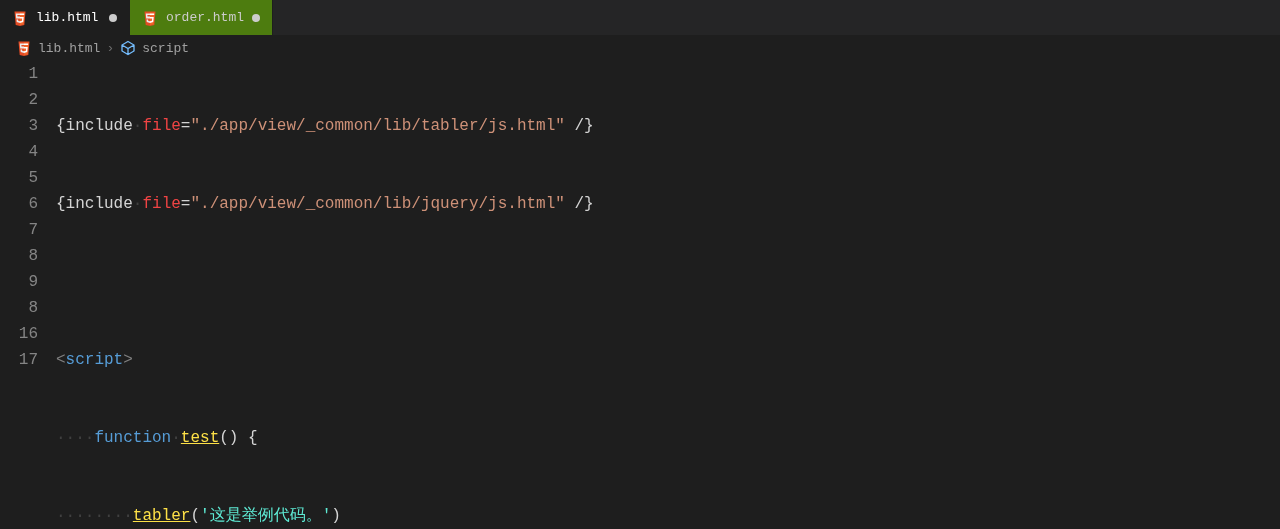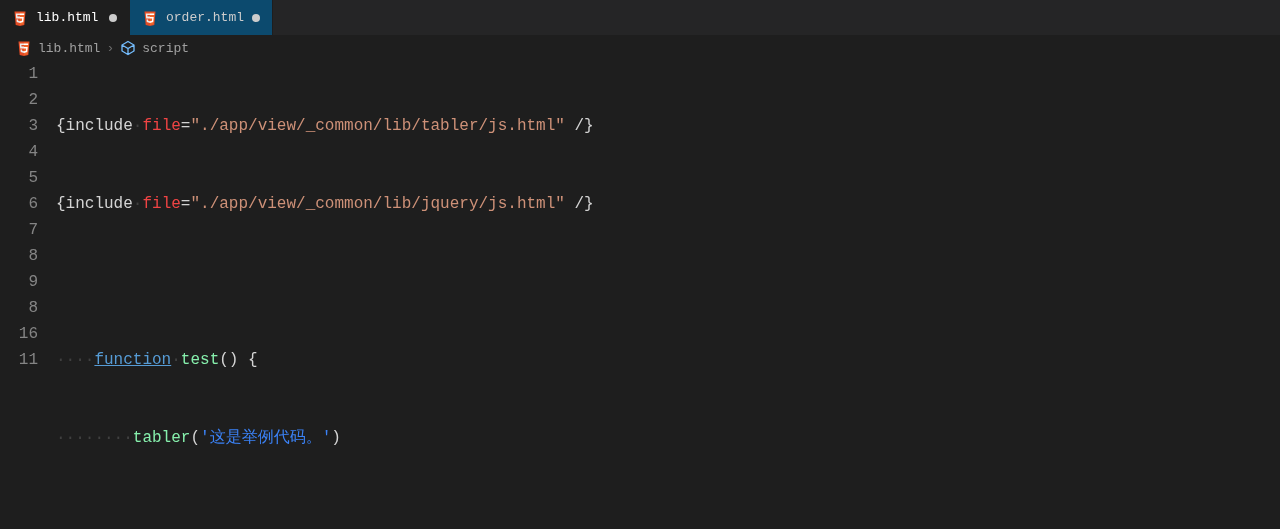--- a/index.html
+++ b/index.html
@@ -15,21 +15,21 @@
     .tabs-bar {
       display: flex;
       background: #252526;
       height: 35px;
     }
     .tab {
       display: flex;
       align-items: center;
       padding: 0 12px;
       gap: 8px;
-      background: #0c4a6e;
+      background: #4d7c0f;
       border-right: 1px solid #1e1e1e;
       cursor: pointer;
       min-width: 130px;
     }
     .tab.active {
       background: #1e1e1e;
     }
     .tab-label {
       color: #cccccc;
       font-size: 13px;
@@ -83,24 +83,24 @@
       white-space: pre;
       overflow: hidden;
     }
     .line { height: 26px; }
     
     
     .tag-bracket { color: #808080; }
     .tag-name { color: #569cd6; }
     .attr-name { color: #ef4444; }
     .attr-value { color: #ce9178; }
-    .keyword-fn { color: #569cd6; text-decoration: underline; }
-    .function-name { color: #86efac; }
+    .keyword-fn { color: #569cd6; }
+    .function-name { color: #fde047; text-decoration: underline; }
     .brace { color: #d4d4d4; }
-    .string { color: #3b82f6; }
+    .string { color: #5eead4; }
     .whitespace { color: #404040; }
     .plain { color: #d4d4d4; }
     .include-text { color: #d4d4d4; margin-top: 15px; }
   </style>
 </head>
 <body>
 
 <div class="tabs-bar">
   <div class="tab active">
     <span class="html5-icon">
@@ -153,26 +153,27 @@
     <div class="line">2</div>
     <div class="line">3</div>
     <div class="line">4</div>
     <div class="line">5</div>
     <div class="line">6</div>
     <div class="line">7</div>
     <div class="line">8</div>
     <div class="line">9</div>
     <div class="line">8</div>
     <div class="line">16</div>
-    <div class="line">11</div>
+    <div class="line">17</div>
   </div>
   <div class="code">
     <div class="line"><span class="include-text">{include</span><span class="whitespace">·</span><span class="attr-name">file</span><span class="plain">=</span><span class="attr-value">"./app/view/_common/lib/tabler/js.html"</span><span class="plain"> </span><span class="include-text">/}</span></div>
     <div class="line"><span class="include-text">{include</span><span class="whitespace">·</span><span class="attr-name">file</span><span class="plain">=</span><span class="attr-value">"./app/view/_common/lib/jquery/js.html"</span><span class="plain"> </span><span class="include-text">/}</span></div>
     <div class="line"></div>
+    <div class="line"><span class="tag-bracket">&lt;</span><span class="tag-name">script</span><span class="tag-bracket">&gt;</span></div>
     <div class="line"><span class="whitespace">····</span><span class="keyword-fn">function</span><span class="whitespace">·</span><span class="function-name">test</span><span class="plain">()</span><span class="plain"> </span><span class="brace">{</span></div>
     <div class="line"><span class="whitespace">········</span><span class="function-name">tabler</span><span class="plain">(</span><span class="string">'这是举例代码。'</span><span class="plain">)</span></div>
     
     
     
     
     
     
   </div>
 </div>

